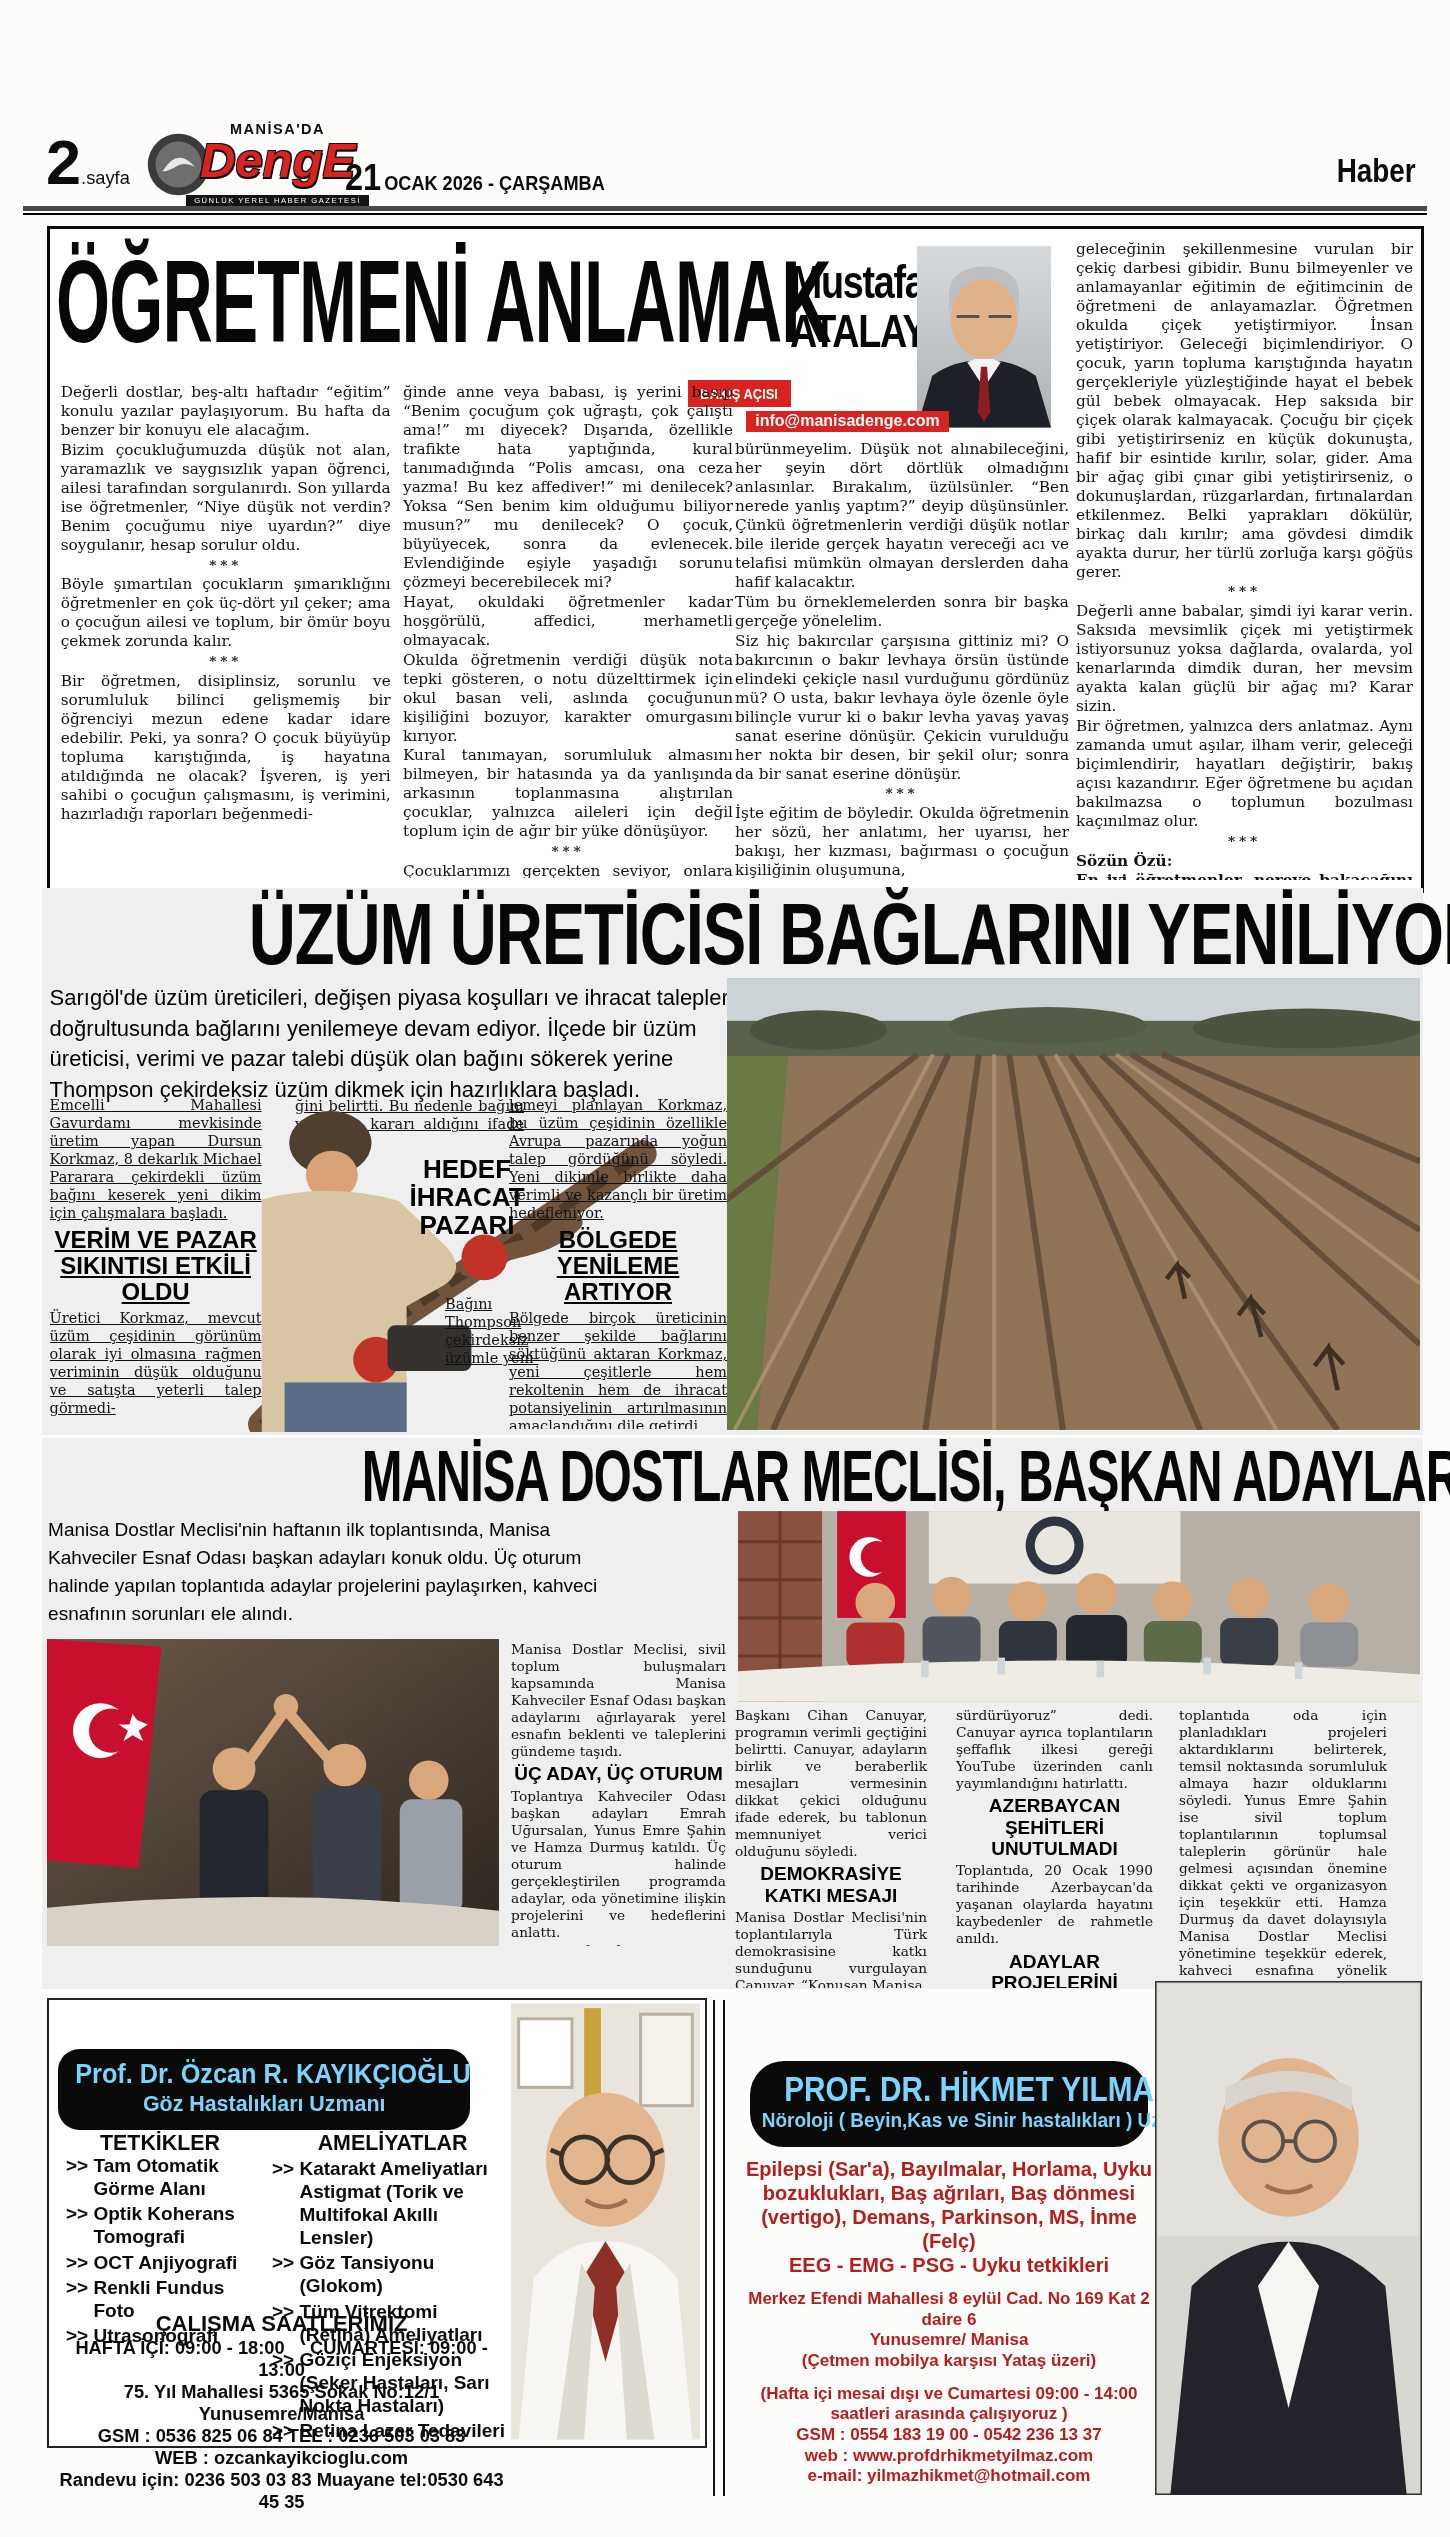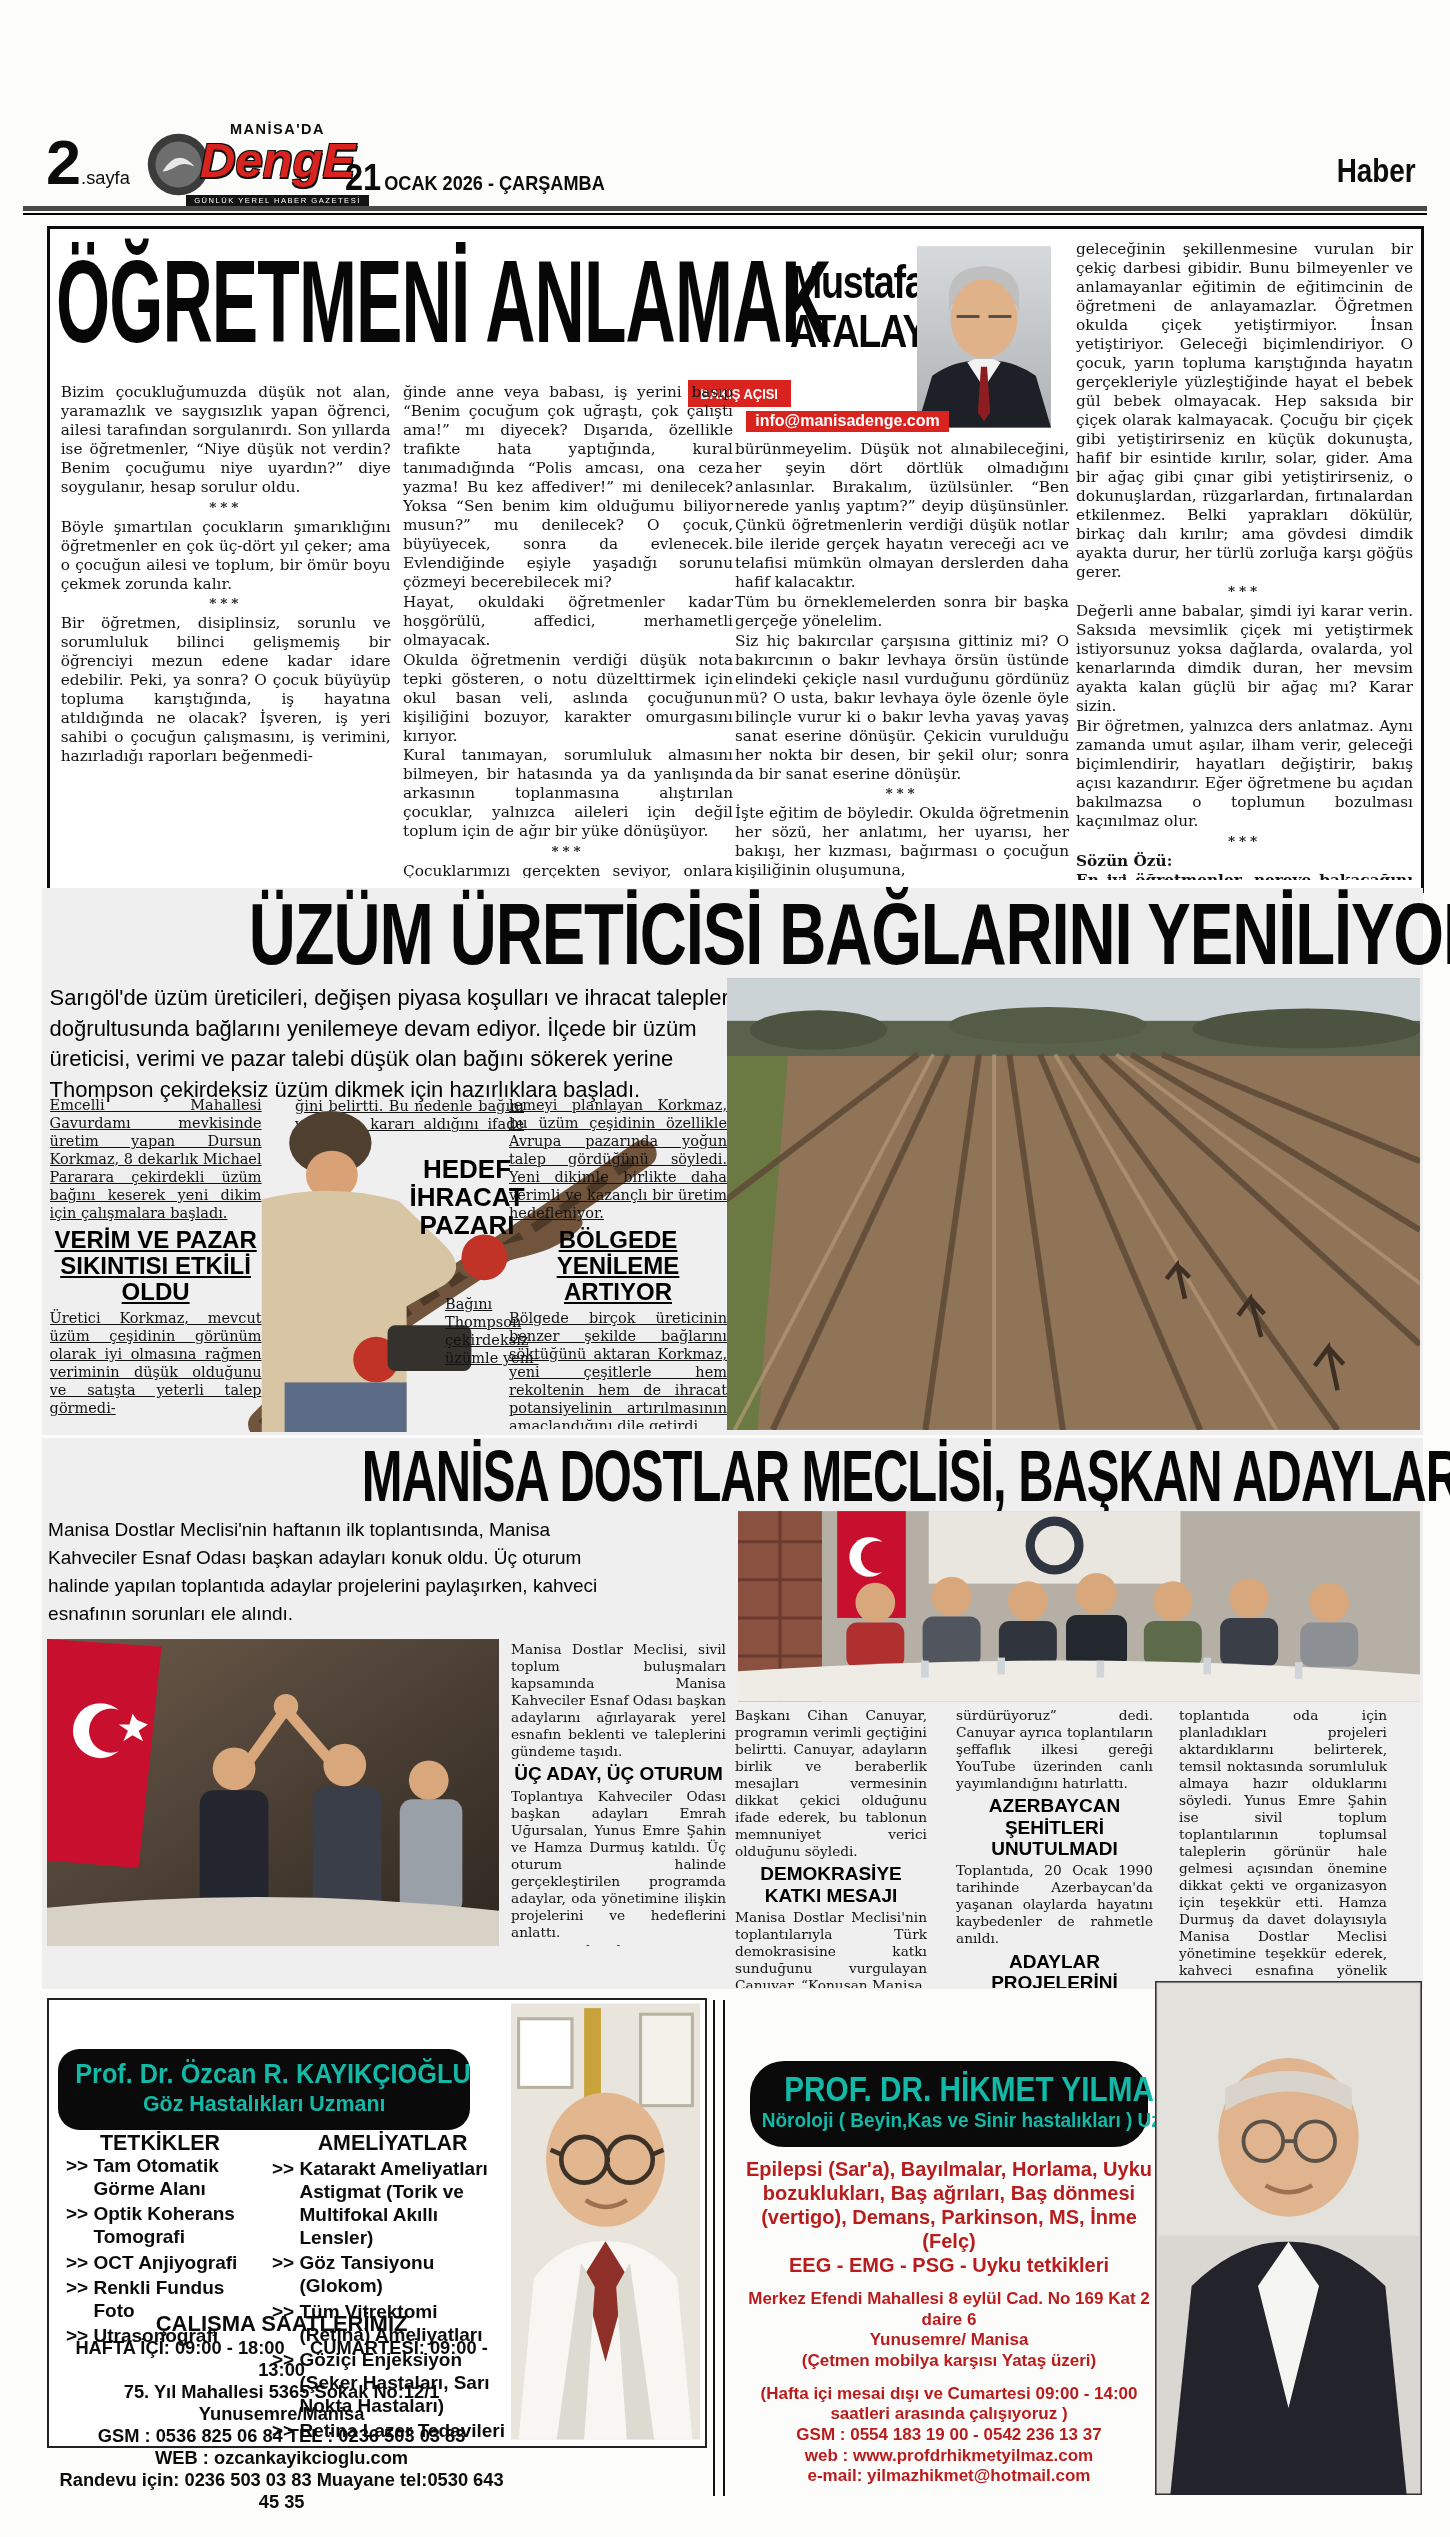--- a/index.html
+++ b/index.html
@@ -15,21 +15,21 @@
   .cpar.stars{text-align:center;font-weight:bold;letter-spacing:3.8px;font-size:13.7px;}
   .cpar.b{font-weight:bold;}
   .cpar.sub{font-family:"Liberation Sans",sans-serif;font-weight:800;text-align:center;
             font-size:23px;line-height:25px;margin:4.6px 0;color:#000;}
   .a2col .cpar{font-size:14.5px;line-height:18px;text-decoration:underline;}
   .a2col .cpar.sub{font-size:24px;line-height:26px;}
   .a3col .cpar{font-size:13.7px;line-height:17px;}
   .a3col .cpar.sub{font-size:19px;line-height:21.4px;margin:3.1px 0;}
   .grayblock{background:#efeff0;}
   .redbox{background:#d8231f;color:#fff;font-weight:800;}
-  .adtitle{background:#0a0a0a;color:#14b8a6;text-align:center;}
+  .adtitle{background:#0a0a0a;color:#7dd3fc;text-align:center;}
   .adli{font-weight:bold;font-size:19px;line-height:23px;padding-left:27.5px;text-indent:-27.5px;margin-bottom:2.3px;color:#0b0b0b;}
   .adbl{font-weight:bold;font-size:18.3px;line-height:22px;text-align:center;color:#0b0b0b;}
   .adbl.h{font-size:22px;line-height:26px;}
   .rli{font-weight:bold;text-align:center;color:#b91c1c;}
   .rli.rl{font-size:20px;line-height:24px;}
   .rli.rs{font-size:17px;line-height:20.6px;}
   .rli.gap{height:12.2px;}
   .introtxt{color:#000;}
 </style>
 </head>
@@ -96,20 +96,21 @@
     </svg>
 
     <div class="abs redbox" style="left:638px;top:151px;padding:1.5px 9.2px;font-size:14px;line-height:24px;">
       <span class="condc" style="transform:scaleX(0.92);">BAKIŞ AÇISI</span>
     </div>
     <div class="abs redbox" style="left:696px;top:182px;width:203px;height:20.6px;text-align:center;font-size:16px;line-height:20.6px;">
       <span>info@manisadenge.com</span>
     </div>
 
     <div class="abs serifcol" style="left:10.7px;top:154px;width:330px;height:495px;">
+        <div class="cpar">Değerli dostlar, beş-altı haftadır “eğitim” konulu yazılar paylaşıyorum. Bu hafta da benzer bir konuyu ele alacağım.</div>
         <div class="cpar">Bizim çocukluğumuzda düşük not alan, yaramazlık ve saygısızlık yapan öğrenci, ailesi tarafından sorgulanırdı. Son yıllarda ise öğretmenler, “Niye düşük not verdin? Benim çocuğumu niye uyardın?” diye soygulanır, hesap sorulur oldu.</div>
         <div class="cpar stars">***</div>
         <div class="cpar">Böyle şımartılan çocukların şımarıklığını öğretmenler en çok üç-dört yıl çeker; ama o çocuğun ailesi ve toplum, bir ömür boyu çekmek zorunda kalır.</div>
         <div class="cpar stars">***</div>
         <div class="cpar">Bir öğretmen, disiplinsiz, sorunlu ve sorumluluk bilinci gelişmemiş bir öğrenciyi mezun edene kadar idare edebilir. Peki, ya sonra? O çocuk büyüyüp topluma karıştığında, iş hayatına atıldığında ne olacak? İşveren, iş yeri sahibi o çocuğun çalışmasını, iş verimini, hazırladığı raporları beğenmedi-</div>
       </div>
     <div class="abs serifcol" style="left:353px;top:154px;width:330px;height:495px;">
         <div class="cpar">ğinde anne veya babası, iş yerini basıp “Benim çocuğum çok uğraştı, çok çalıştı ama!” mı diyecek? Dışarıda, özellikle trafikte hata yaptığında, kural tanımadığında “Polis amcası, ona ceza yazma! Bu kez affediver!” mi denilecek? Yoksa “Sen benim kim olduğumu biliyor musun?” mu denilecek? O çocuk, büyüyecek, sonra da evlenecek. Evlendiğinde eşiyle yaşadığı sorunu çözmeyi becerebilecek mi?</div>
         <div class="cpar">Hayat, okuldaki öğretmenler kadar hoşgörülü, affedici, merhametli olmayacak.</div>
         <div class="cpar">Okulda öğretmenin verdiği düşük nota tepki gösteren, o notu düzelttirmek için okul basan veli, aslında çocuğunun kişiliğini bozuyor, karakter omurgasını kırıyor.</div>

